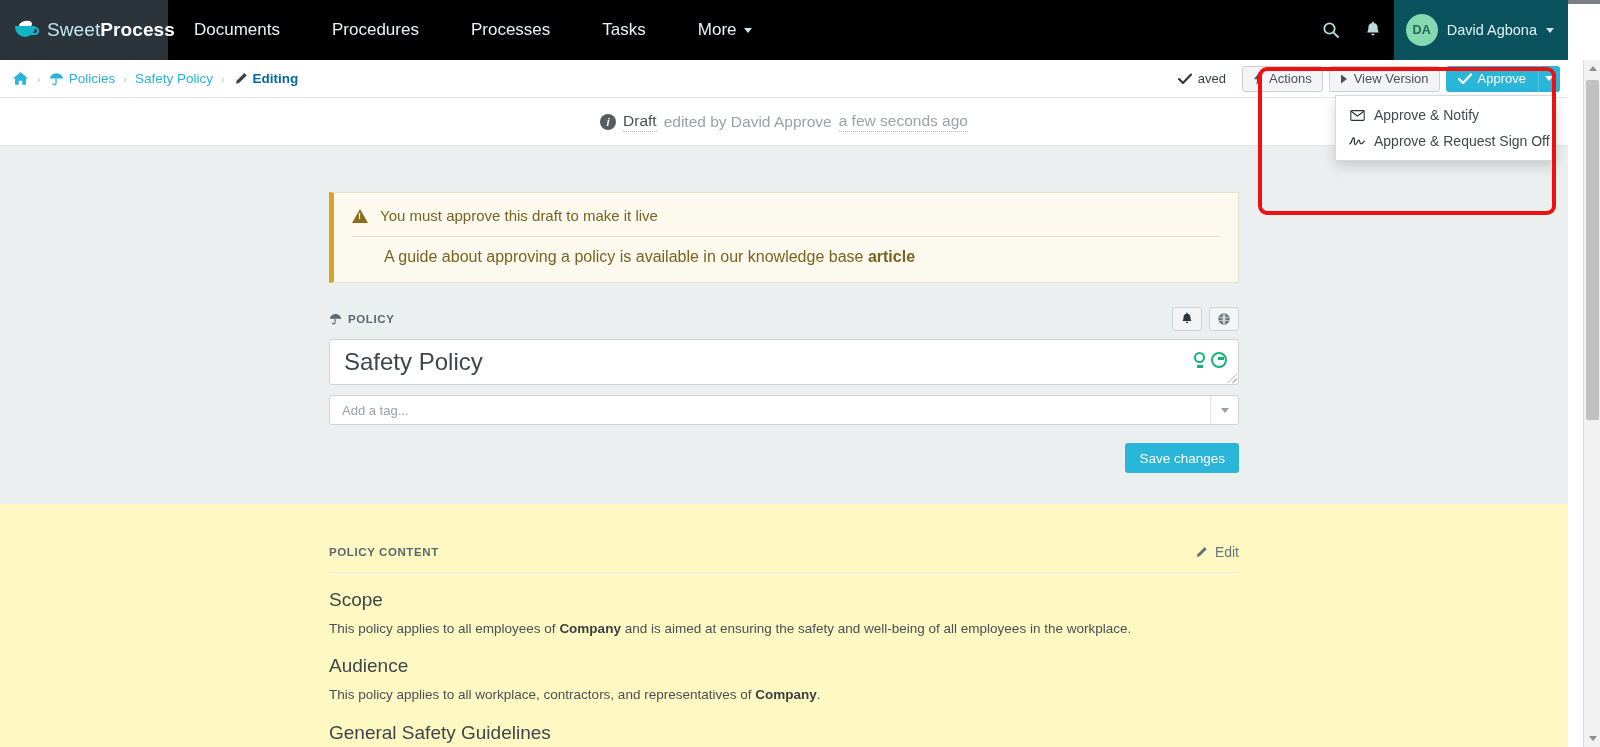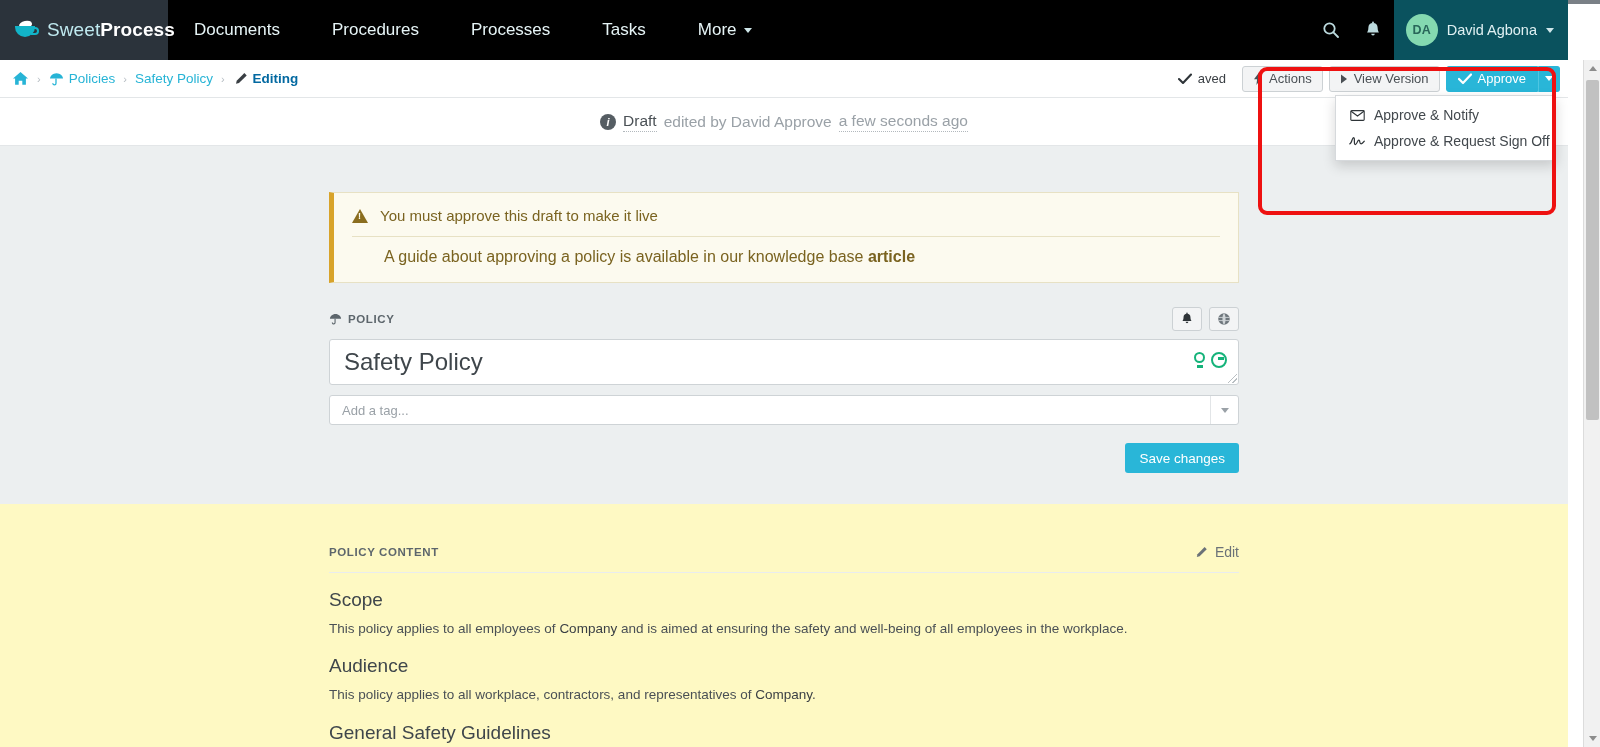--- a/index.html
+++ b/index.html
@@ -226,21 +226,21 @@
   .content-head-label {
     font-size: 11.5px; letter-spacing: .6px; color: #5d666c; font-weight: 700;
   }
   .edit-link {
     margin-left: auto; display: flex; align-items: center; gap: 7px;
     font-size: 14px; color: #6b7278; cursor: pointer;
   }
   .content-rule { height: 1px; background: #e9ecee; margin-top: 12px; }
   .doc-h { font-size: 19px; color: #3f464b; font-weight: 400; margin-top: 16px; }
   .doc-p { font-size: 13.5px; color: #4a5055; margin-top: 8px; line-height: 1.5; }
-  .doc-p b { font-weight: 400; color: #3a3f44; }
+  .doc-p b { font-weight: 700; color: #3a3f44; }
 
   
   .vscroll {
     position: absolute; top: 60px; right: 0; width: 17px; height: 687px;
     background: #f1f1f1; border-left: 1px solid #dcdcdc;
   }
   .vs-arrow {
     position: absolute; left: 0; width: 17px; height: 17px; background: #f1f1f1;
     display: flex; align-items: center; justify-content: center;
   }

